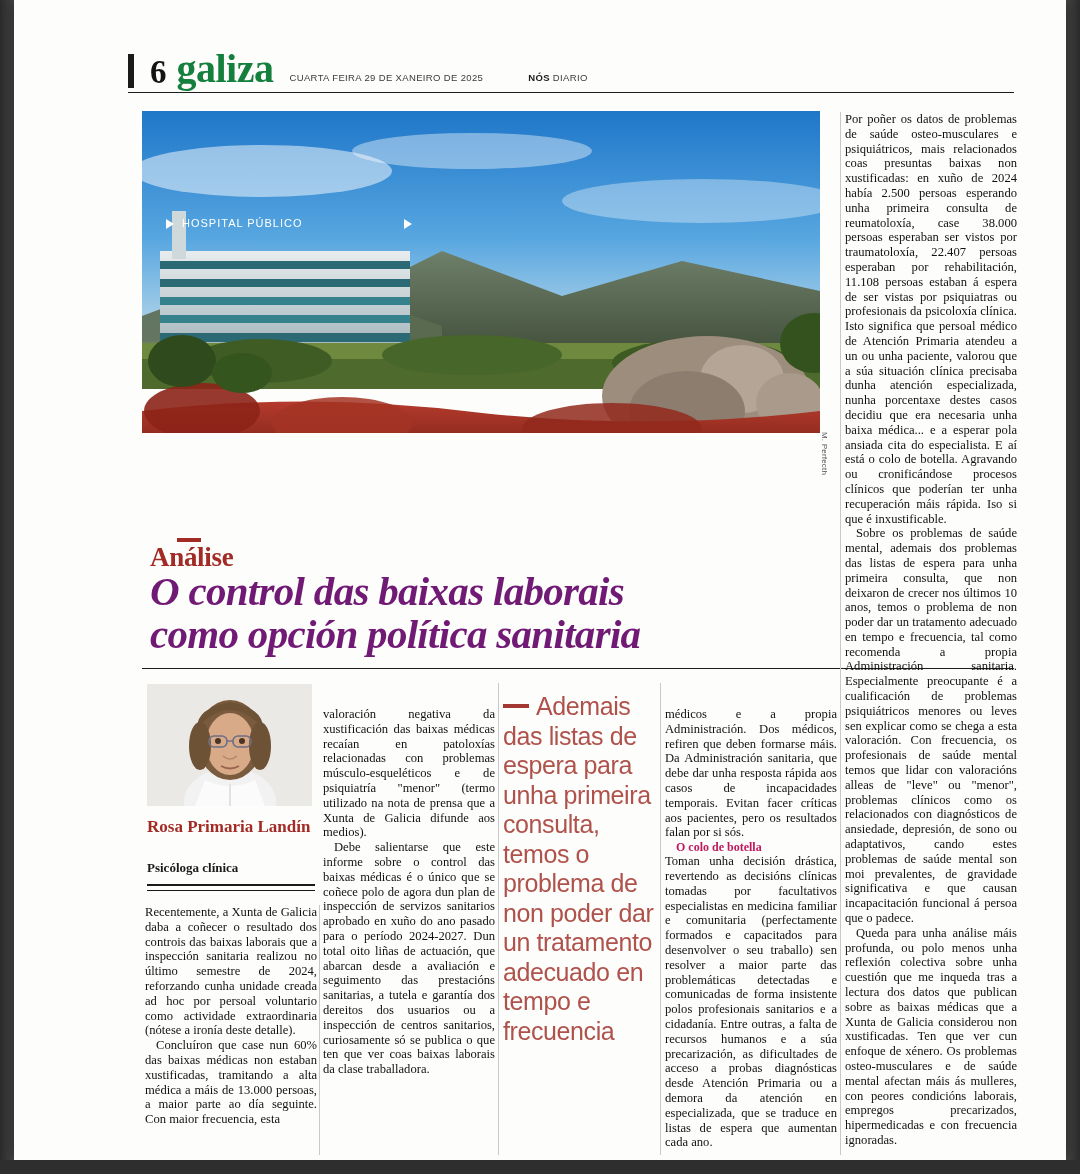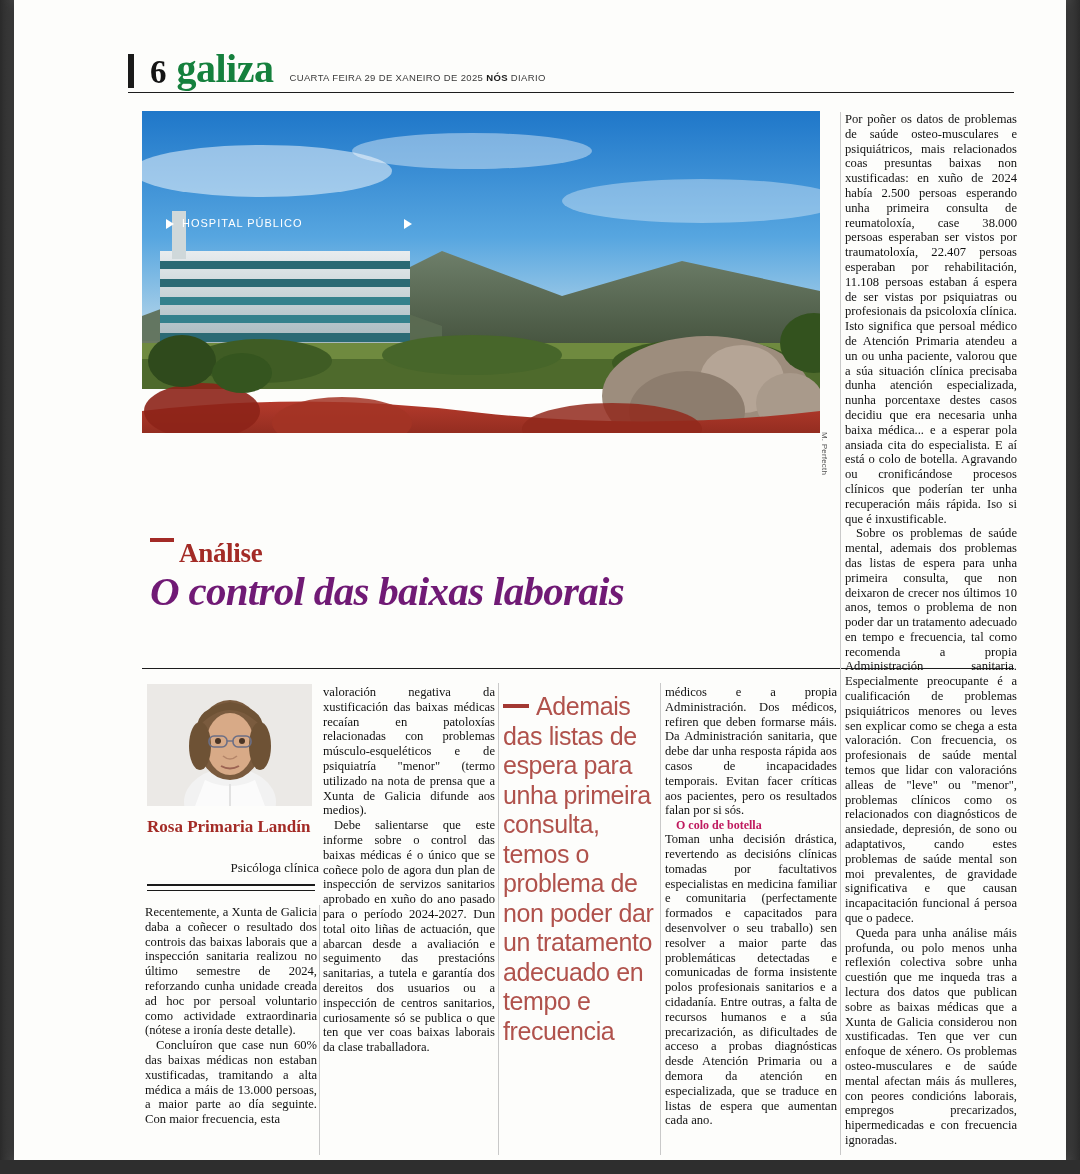--- a/index.html
+++ b/index.html
@@ -50,21 +50,21 @@
     font-family:"Liberation Serif",serif;
     font-weight:bold;font-style:normal;font-size:40px;
     color:#15803d;margin-left:10px;line-height:.95;
     letter-spacing:-.5px;
   }
   #mast-date{
     font-family:"Liberation Sans",sans-serif;
     font-size:9.5px;letter-spacing:.35px;color:#3a3a3a;
     margin-left:16px;margin-bottom:5px;text-transform:uppercase;
   }
-  #mast-date b{color:#1a1a1a;}
+  #mast-date b{color:#1a1a1a;margin-left:42px;}
   #mast-rule{
     position:absolute;left:114px;top:92px;width:886px;height:1px;background:#1d1d1d;
   }
 
   
   #hero-wrap{
     position:absolute;left:128px;top:111px;width:678px;height:322px;
     overflow:hidden;
   }
   #hero-photo{position:absolute;inset:0;}
@@ -77,38 +77,38 @@
     position:absolute;left:806px;top:432px;
     font-family:"Liberation Sans",sans-serif;font-size:8px;color:#555;
     writing-mode:vertical-rl;letter-spacing:.2px;
   }
 
   
   #kicker{
     position:absolute;left:136px;top:538px;
     font-family:"Liberation Serif",serif;font-weight:bold;
     font-size:27px;color:#a32b26;letter-spacing:-.3px;
-    display:flex;
+    display:flex;align-items:center;flex-direction:column;
   }
   #kicker .dash{
     display:inline-block;width:24px;height:4px;background:#a32b26;margin-right:5px;
   }
   #headline{
     position:absolute;left:136px;top:570px;width:640px;
     font-family:"Liberation Serif",serif;
     font-weight:bold;font-style:italic;
     font-size:41px;line-height:1.04;color:#701a75;letter-spacing:-.7px;
   }
   #headline-rule{
     position:absolute;left:128px;top:668px;width:872px;height:1px;background:#1d1d1d;
   }
 
   
   .col{
-    position:absolute;top:685px;
+    position:absolute;top:707px;
     font-family:"Liberation Serif",serif;
     font-size:12.6px;line-height:1.175;color:#111;
     text-align:justify;
     -webkit-hyphens:auto;hyphens:auto;
   }
   .col p{margin:0;text-indent:11px;}
   .col p.first{text-indent:0;}
   .col-rule{position:absolute;width:1px;background:#c9c9c9;}
 
   #col1{left:131px;width:172px;top:905px;}
@@ -121,22 +121,22 @@
     position:absolute;left:133px;top:684px;width:165px;height:122px;
     overflow:hidden;background:#e9e9ea;
   }
   #author-name{
     position:absolute;left:133px;top:818px;width:172px;
     font-family:"Liberation Serif",serif;font-weight:bold;
     font-size:17px;line-height:1.06;color:#a32b26;
   }
   #author-role{
     position:absolute;left:133px;top:860px;width:172px;
-    font-family:"Liberation Serif",serif;font-weight:normal;
-    font-size:13px;color:#1a1a1a;text-align:right;
+    font-family:"Liberation Serif",serif;font-weight:bold;
+    font-size:13px;color:#1a1a1a;
   }
   #author-rule{
     position:absolute;left:133px;top:884px;width:168px;height:4px;
     border-top:2px solid #1a1a1a;border-bottom:1px solid #1a1a1a;
   }
 
   
   #pullquote{
     position:absolute;left:489px;top:692px;width:158px;
     font-family:"Liberation Sans",sans-serif;
@@ -243,20 +243,21 @@
     </svg>
   </div>
   <div id="photo-credit">M. Perfecth</div>
 
   <div id="kicker">
     <span class="dash"></span>
       <span>Análise</span>
   </div>
   <div id="headline">
     <div>O control das baixas laborais</div>
+    <div>como opción política sanitaria</div>
   </div>
   <div id="headline-rule"></div>
 
   <div id="author-photo">
     <svg viewBox="0 0 165 122" preserveAspectRatio="none">
       <rect width="165" height="122" fill="#ebe9e6"></rect>
       <ellipse cx="83" cy="118" rx="46" ry="34" fill="#f2f2f2"></ellipse>
       <ellipse cx="83" cy="56" rx="33" ry="40" fill="#7a5b3e"></ellipse>
       <ellipse cx="83" cy="60" rx="24" ry="31" fill="#d8aa87"></ellipse>
       <path d="M50 44 Q83 8 116 44 Q116 24 83 18 Q50 24 50 44 Z" fill="#6e5235"></path>

